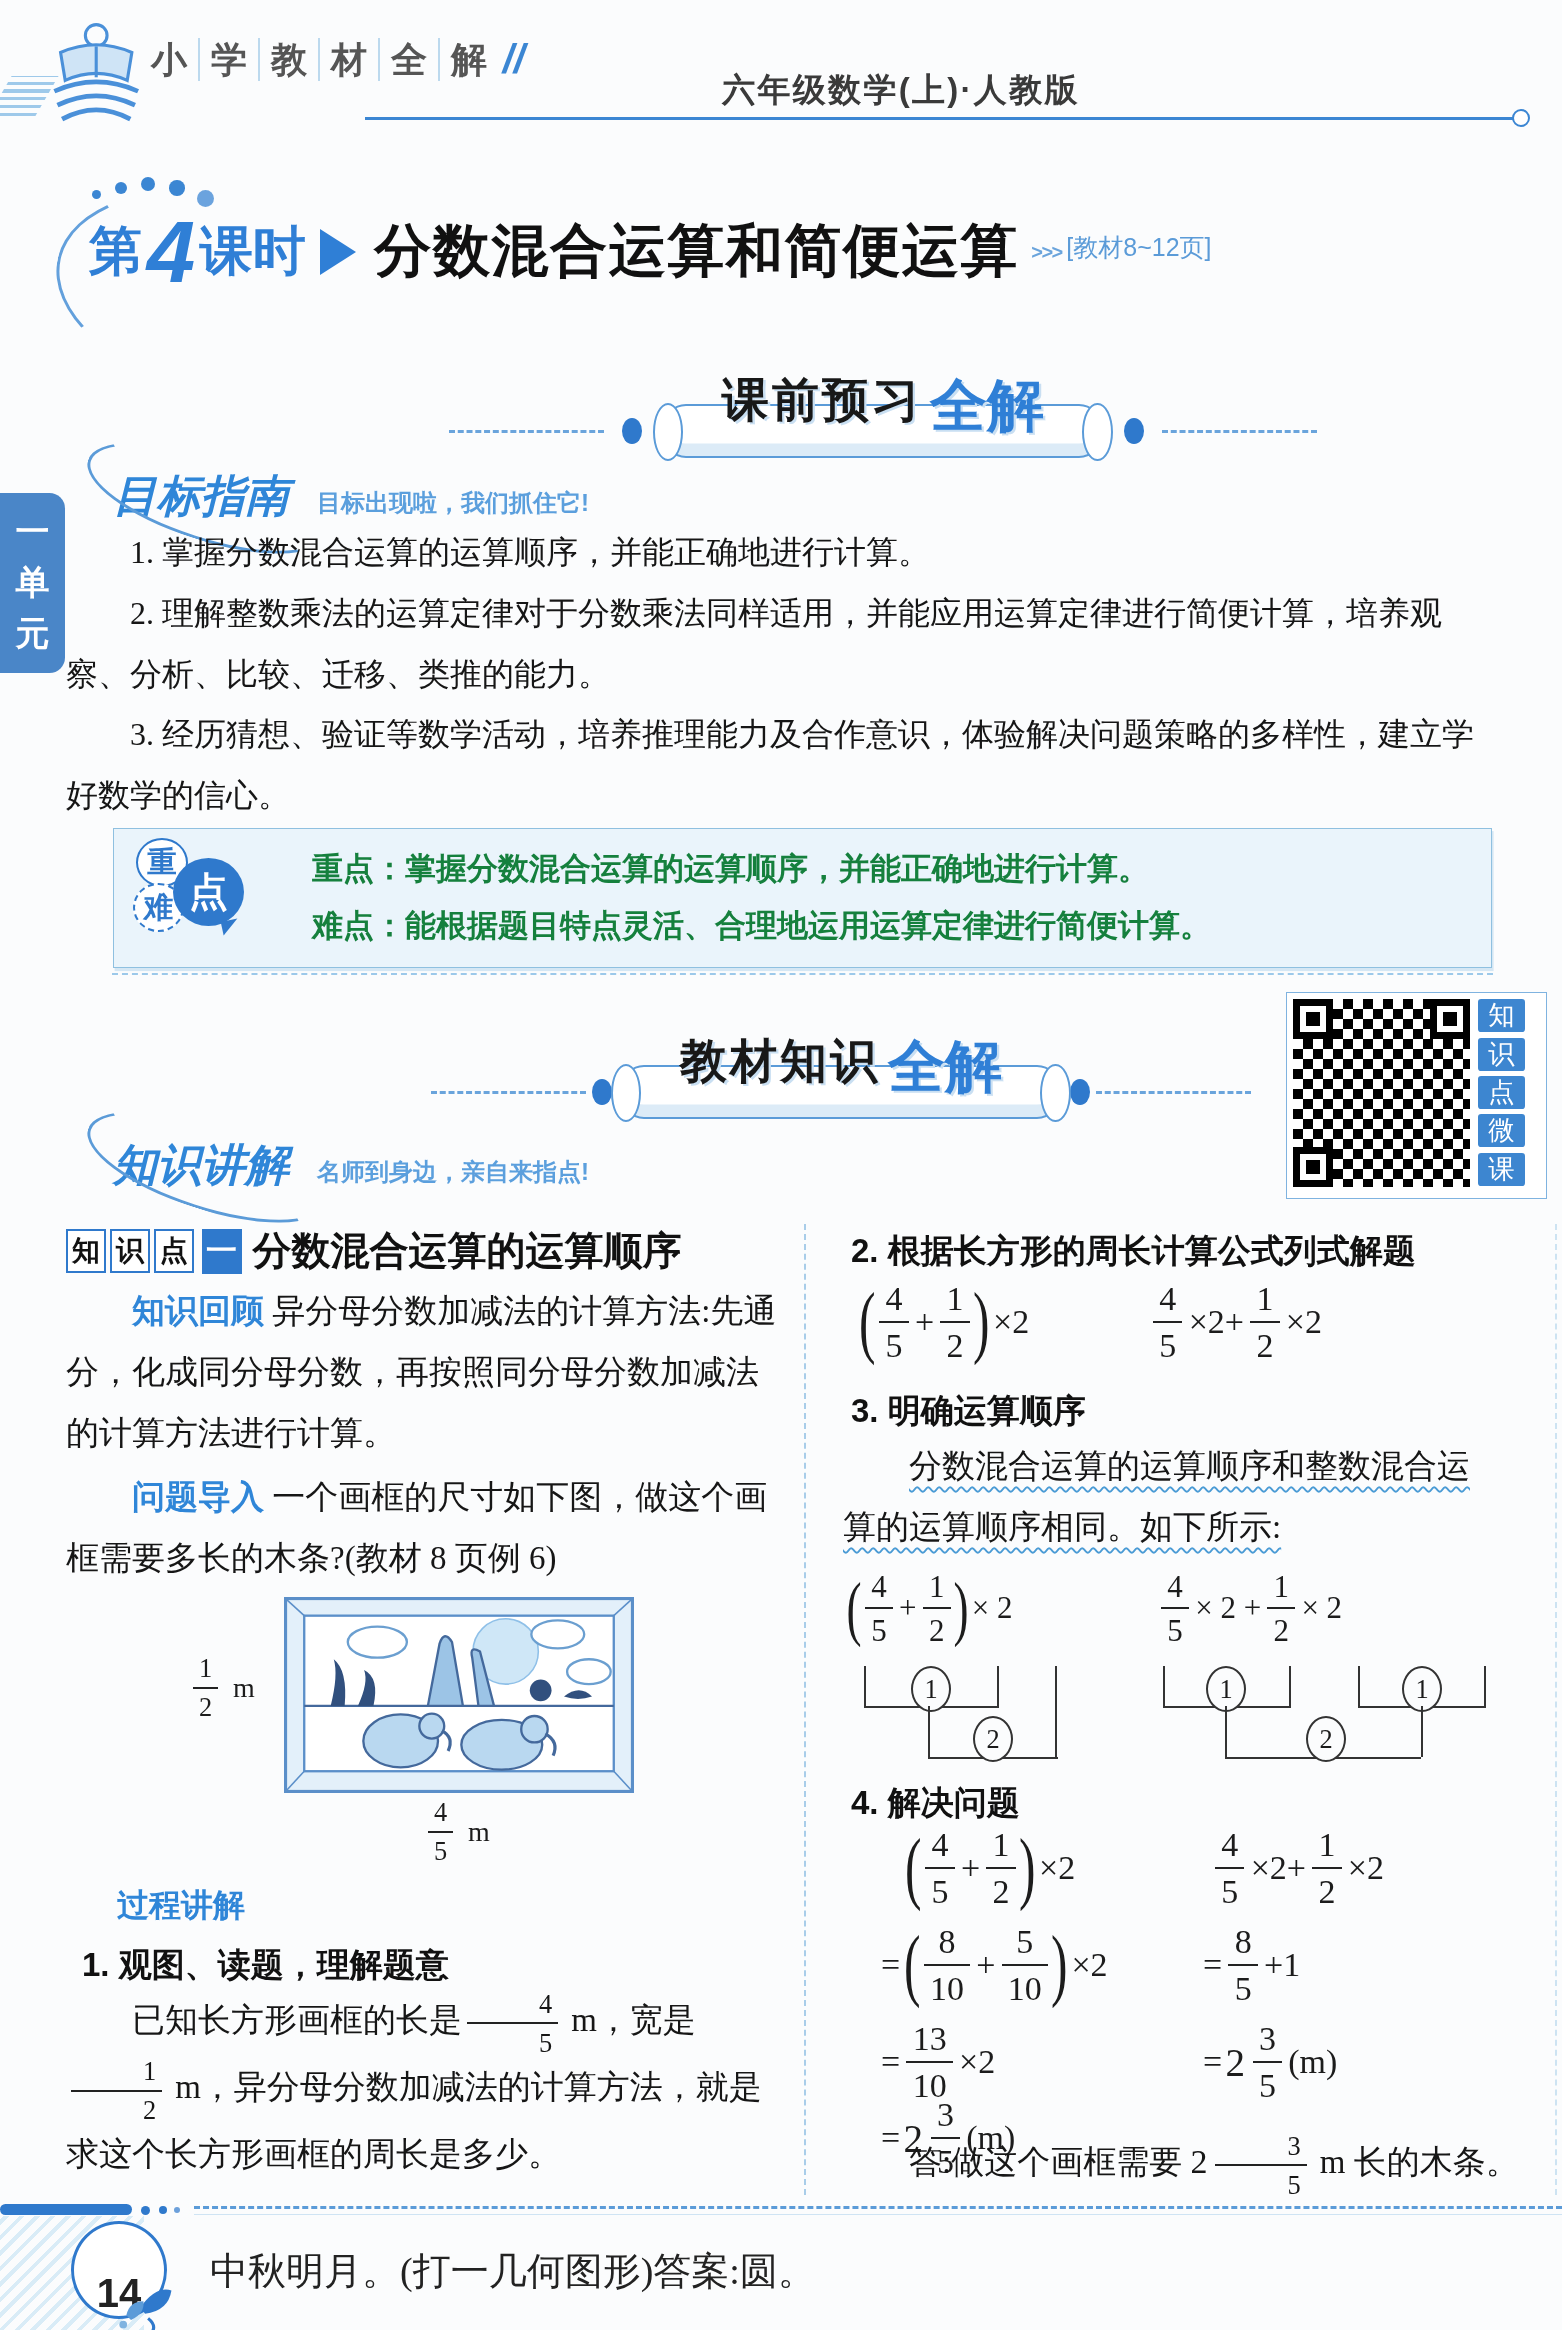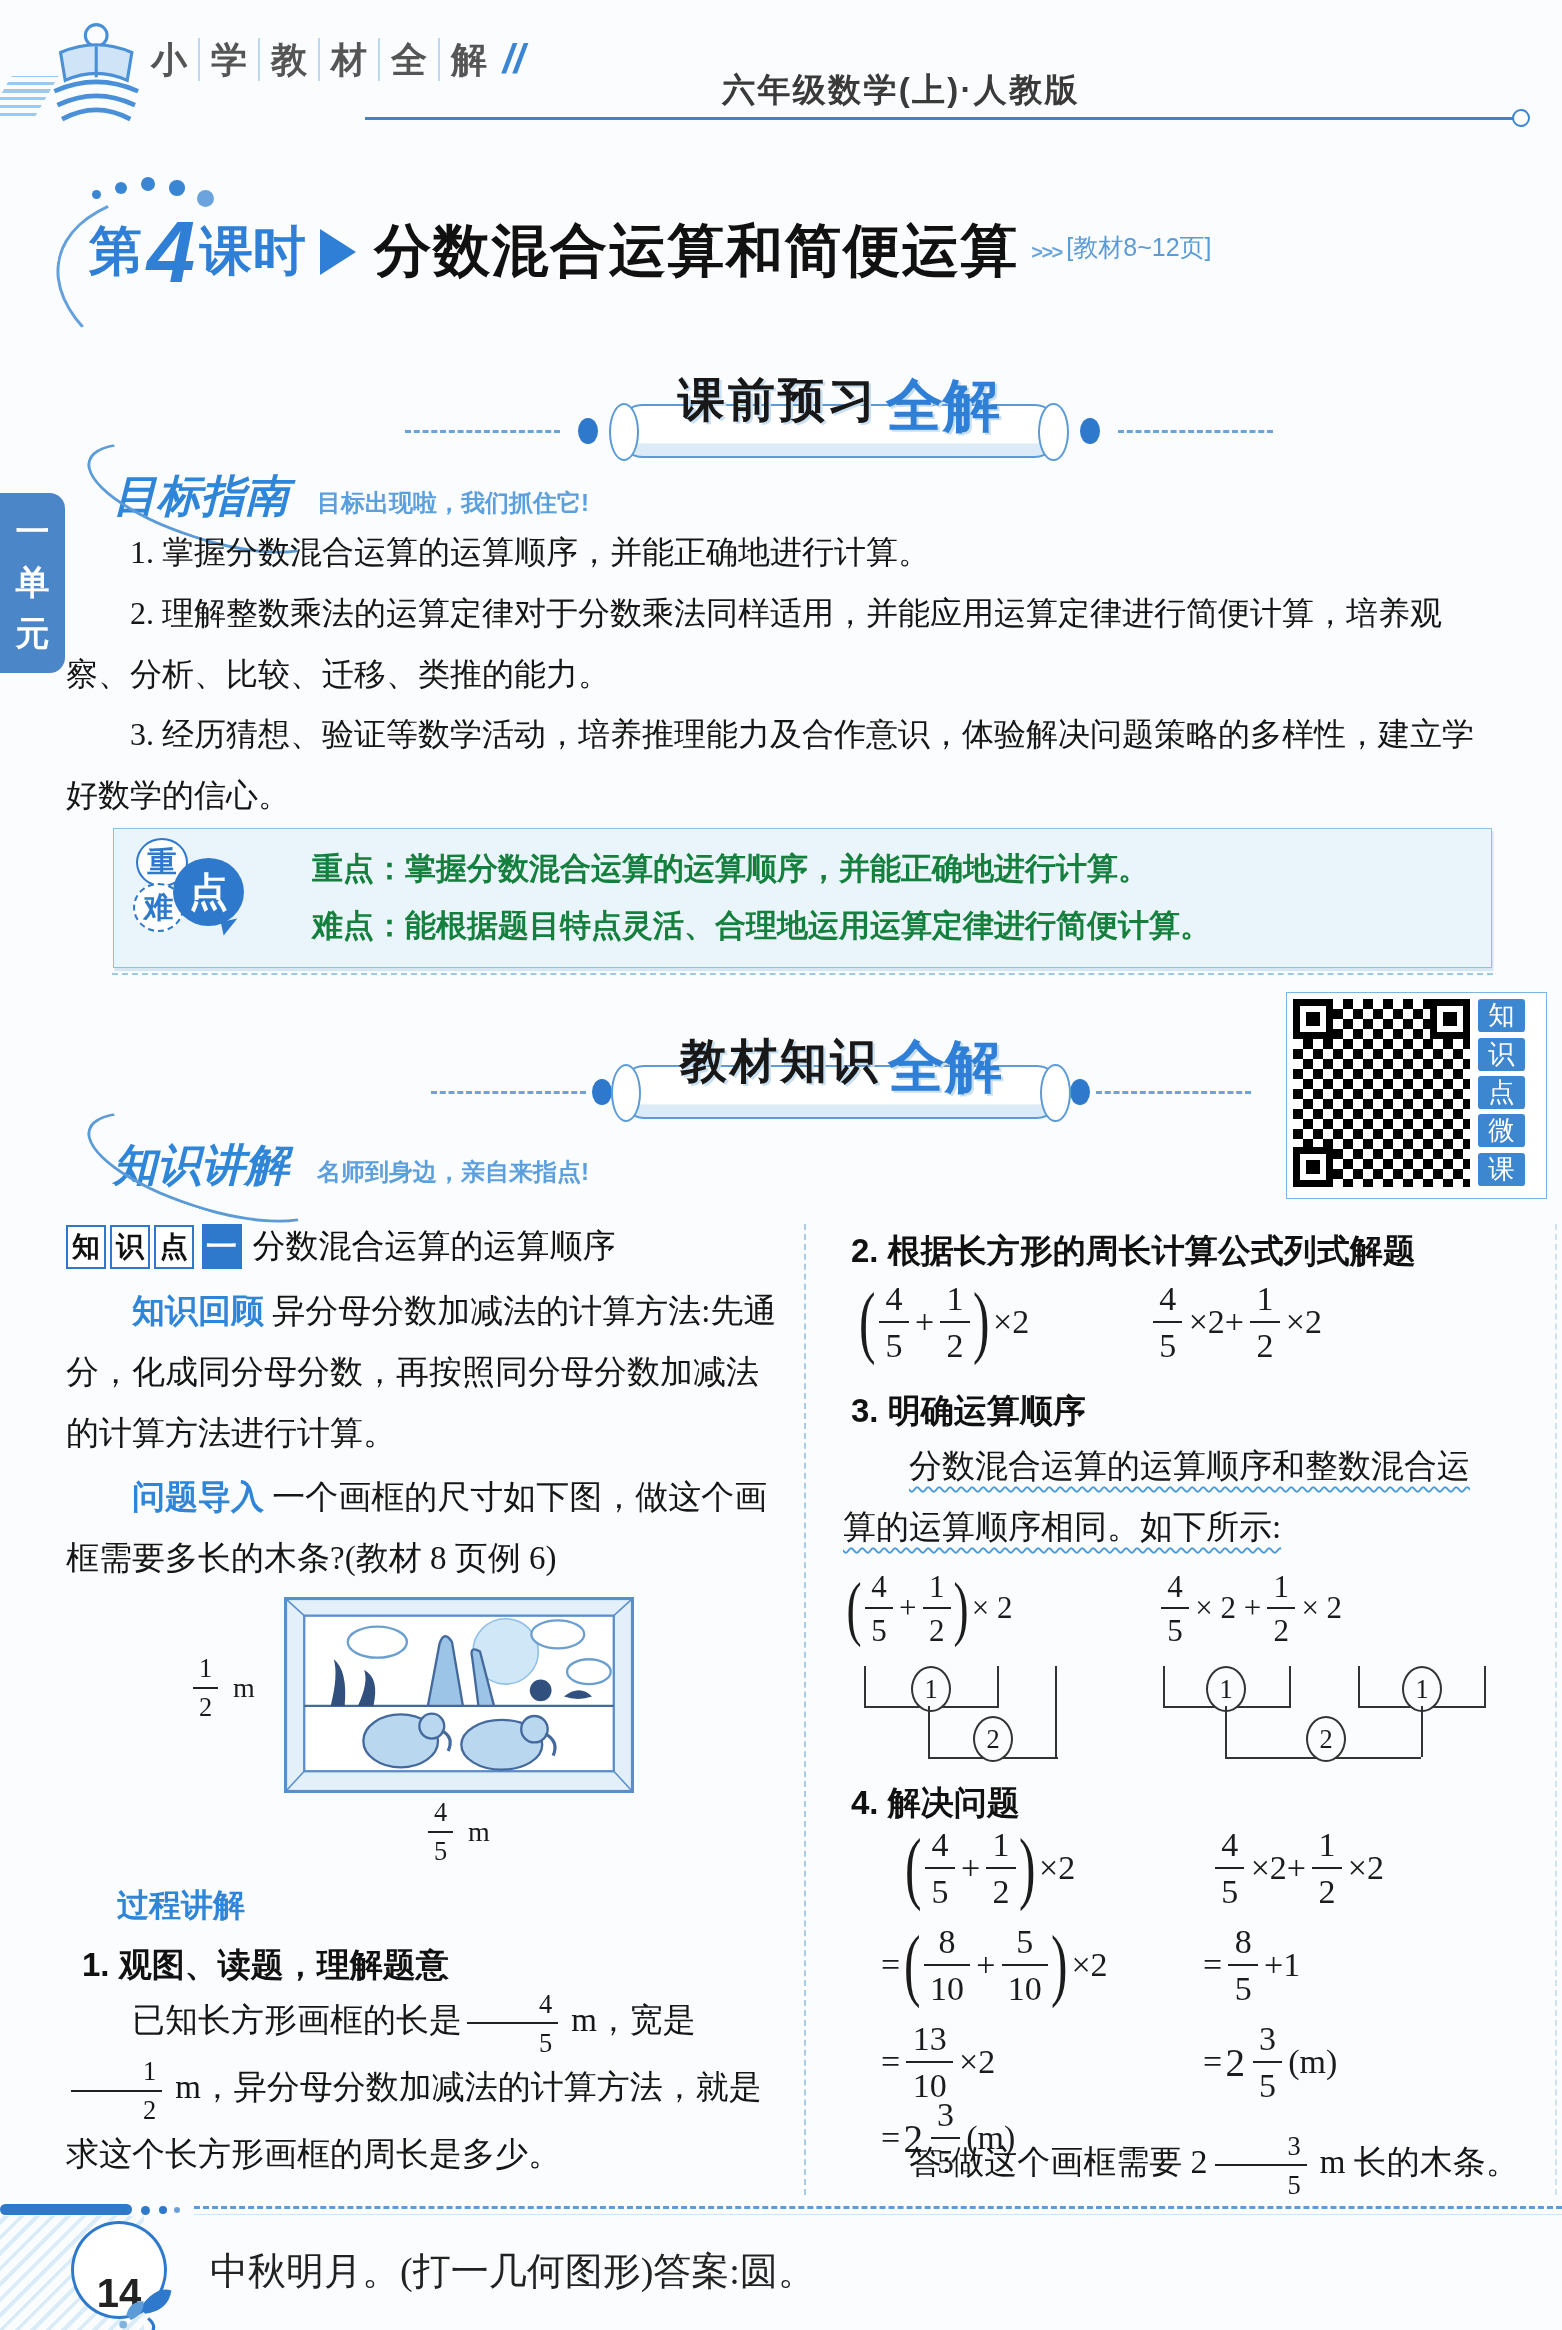--- a/index.html
+++ b/index.html
@@ -79,21 +79,21 @@
   .qr-ch{width:47px;height:33px;background:#3d86d0;color:#fff;font-size:26.4px;display:flex;align-items:center;justify-content:center;border-radius:3.1px;}
 
   
   #col-divider{left:804px;top:1224px;height:971px;border-left:2.3px dashed #a9cde9;}
   #right-edge{left:1555px;top:1224px;height:971px;border-left:2.3px dashed #cde3f2;}
 
   .kp-ch{width:36px;height:40px;border:2.3px solid #2f79cc;background:#fff;color:#111;font-size:28px;font-weight:bold;
     display:inline-flex;align-items:center;justify-content:center;margin-right:3.9px;}
   #kp-num{width:40px;height:45px;background:#2f79cc;color:#fff;font-size:31px;font-weight:bold;
     display:inline-flex;align-items:center;justify-content:center;margin:0 11px 0 3.9px;}
-  #kp-title{font-size:33px;font-weight:normal;color:#111;}
+  #kp-title{font-size:39px;font-weight:bold;color:#111;}
 
   .blue-label{color:#2f86d8;font-weight:bold;}
   .body-para{font-size:33px;line-height:1.85;color:#161616;font-family:"Liberation Serif",serif;text-indent:2em;}
   .step-title{font-size:33px;font-weight:bold;color:#111;}
   .wavy{text-decoration:underline;text-decoration-style:wavy;text-decoration-color:#4a9bd5;text-decoration-thickness:2.3px;text-underline-offset:9.3px;}
 
   
   .formula{display:inline-flex;align-items:center;font-family:"Liberation Serif",serif;color:#1c1c1c;}
   .formula .op{font-size:1em;padding:0 3.1px;white-space:pre;}
   .formula .paren{font-size:2.35em;font-weight:400;transform:scaleX(.62);line-height:.8;margin:0 -4.7px;}
@@ -180,21 +180,21 @@
     <span id="badge-num">4</span>
     <span id="badge-suffix">课时</span>
     <span id="badge-tri"></span>
     <span id="lesson-title">分数混合运算和简便运算</span>
     <span id="lesson-ref">
       <span id="ref-arrows">&gt;&gt;&gt;</span>
       <span id="ref-text">[教材8~12页]</span>
     </span>
   </div>
 
-  <div class="abs banner" style="left:405px;top:404px;gap:12px;">
+  <div class="abs banner" style="left:449px;top:404px;gap:12px;">
     <span class="dash-seg"></span>
     <span class="bdot"></span>
     <div class="scroll">
       <span class="banner-text">
         <span class="banner-black">课前预习</span>
         <span class="banner-blue">全解</span>
       </span>
     </div>
     <span class="bdot"></span>
     <span class="dash-seg"></span>

